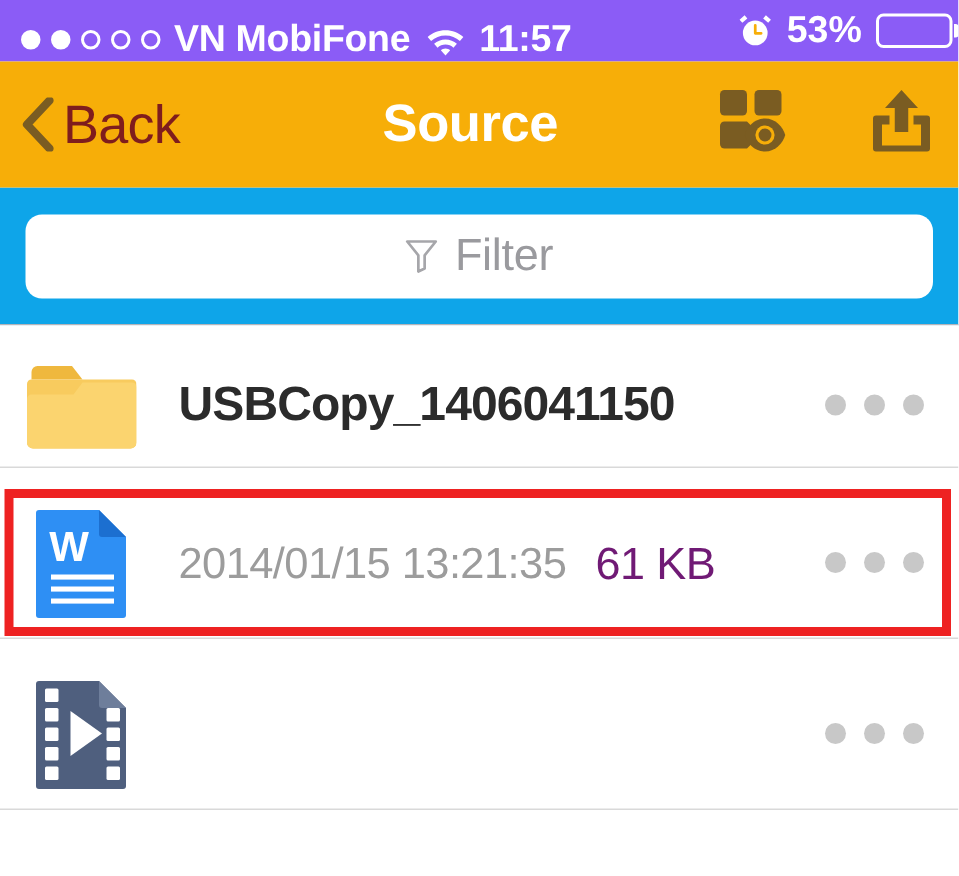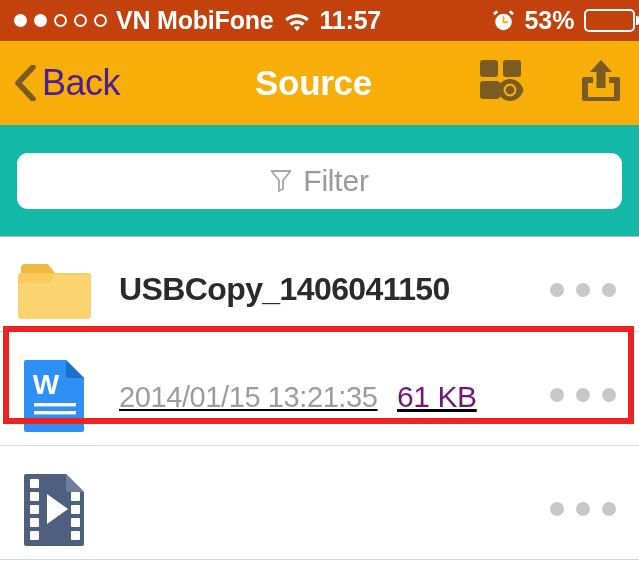--- a/index.html
+++ b/index.html
@@ -8,23 +8,23 @@
     background: #ffffff;
     font-family: "Liberation Sans", sans-serif;
     overflow: hidden;
   }
   #app { position: relative; width: 639px; height: 584px; background:#fff; }
 
   
   .statusbar {
     position: relative;
     height: 41px;
-    background: #c2410c;
+    background: #8b5cf6;
     display: flex;
-    align-items: center;
+    align-items: flex-end;
     padding: 0 12px 0 14px;
     color: #ffffff;
   }
   .sb-left { display: flex; align-items: center; gap: 9px; }
   .sb-dots { display: flex; align-items: center; gap: 7px; }
   .sb-dot {
     width: 13px; height: 13px; border-radius: 50%;
     border: 2px solid #ffffff;
   }
   .sb-dot.filled { background: #ffffff; }
@@ -55,39 +55,39 @@
     height: 84px;
     background: #F7AE08;
     display: flex; align-items: center;
   }
   .nav-back {
     display: flex; align-items: center; gap: 6px;
     margin-left: 14px; color: #7A5C22;
   }
   .chevron-left { width: 22px; height: 36px; flex: none; }
   .back-label {
-    font-size: 36px; font-weight: 400; color: #4c1d95;
+    font-size: 36px; font-weight: 400; color: #7f1d1d;
     letter-spacing: -0.5px; line-height: 1;
   }
   .nav-title {
     position: absolute; left: 0; right: 12px;
     text-align: center;
     font-size: 35px; font-weight: 700; color: #ffffff;
     letter-spacing: -0.3px; pointer-events: none;
   }
   .nav-actions {
     position: absolute; right: 14px;
     display: flex; align-items: center; gap: 52px;
   }
   .nav-icon-btn { width: 48px; height: 48px; display:flex; align-items:center; justify-content:center; }
 
   
   .filterbar {
-    height: 112px;
-    background: #14b8a6;
+    height: 92px;
+    background: #0ea5e9;
     display: flex; align-items: center;
     padding: 0 17px;
     border-bottom: 1px solid #b4b4b9;
   }
   .filter-field {
     flex: 1; height: 56px;
     background: #ffffff; border-radius: 11px;
     display: flex; align-items: center; justify-content: center;
     gap: 11px;
   }
@@ -113,23 +113,22 @@
     flex: 1; min-width: 0;
     margin-left: 28px;
     display: flex; flex-direction: column; justify-content: center;
   }
   .row-name {
     font-size: 32px; font-weight: 700; color: #2B2B2B;
     letter-spacing: -0.6px; line-height: 1.12;
     white-space: nowrap; overflow: hidden;
   }
   .row-meta {
-    display: flex; align-items: flex-end;
+    display: flex; align-items: flex-start;
     margin-top: 4px;
-    text-decoration: underline;
   }
   .row-date {
     font-size: 29px; color: #9C9C9C; letter-spacing: -0.4px;
     width: 278px; flex: none;
   }
   .row-size { font-size: 30px; color: #701a75; letter-spacing: -0.4px; }
   .row-more {
     flex: none; width: 100px;
     display: flex; align-items: center; justify-content: center;
     gap: 12px;

